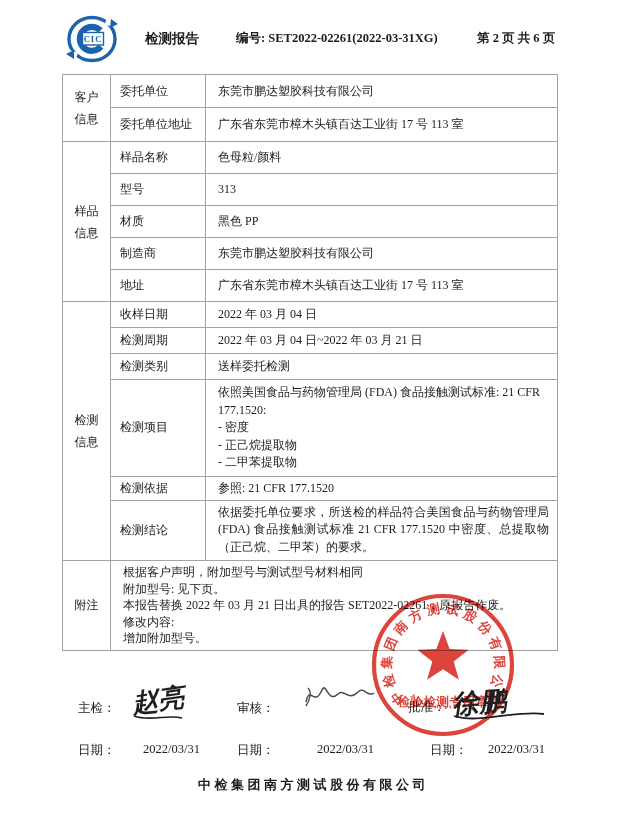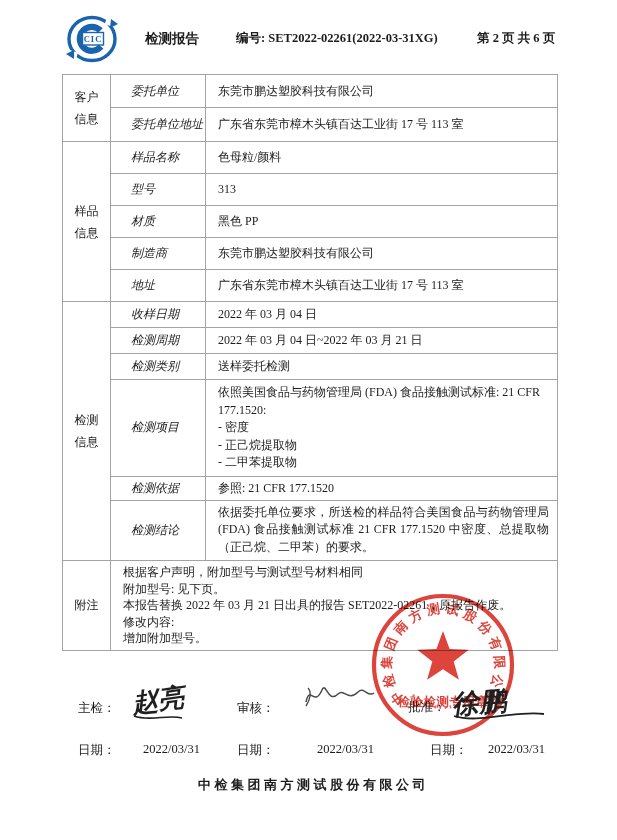--- a/index.html
+++ b/index.html
@@ -20,21 +20,21 @@
   
   .info-table {
     position:absolute; left:62px; top:74px; width:496px;
     border-collapse:collapse; table-layout:fixed;
   }
   .info-table td {
     border:1px solid #a3a3a3; font-size:12px; vertical-align:middle;
     color:#1c1c1c; overflow:hidden;
   }
   td.sec { text-align:center; line-height:22px; }
-  td.lbl { padding-left:20px;font-style:italic; }
+  td.lbl { padding-left:9px; }
   td.val { padding-left:12px; padding-right:8px; }
   td.val.multi { vertical-align:middle; padding-top:4px; padding-bottom:4px; line-height:17.5px; }
   td.val.just { text-align:justify; line-height:17.5px; padding-top:3px; padding-bottom:4px; }
   td.val.note { vertical-align:middle; line-height:16.5px; padding-top:3px; padding-bottom:3px;margin-top:23px; }
 
   
   .sig-label { font-size:12.5px; }
   .date-label { font-size:12.5px; }
   .date-val { font-size:12.5px; }
   .sig-svg text {

